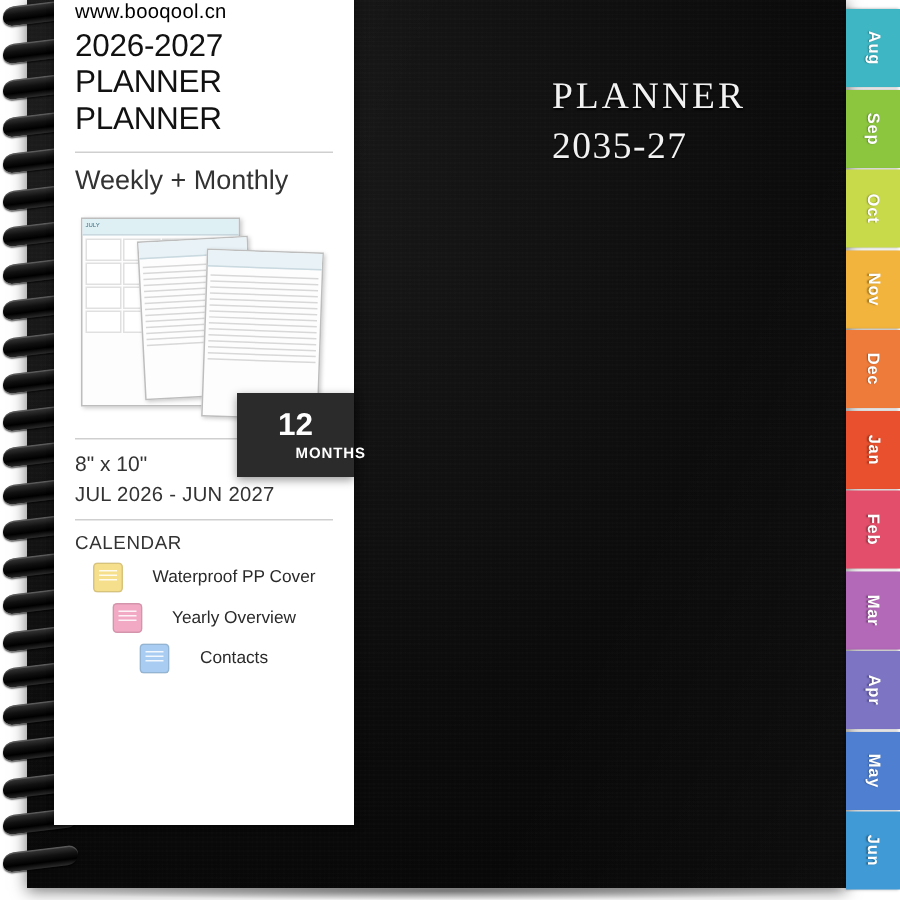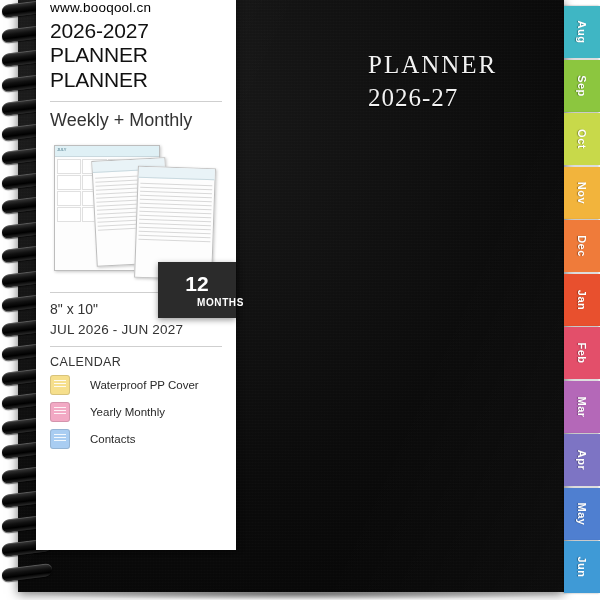--- a/index.html
+++ b/index.html
@@ -211,20 +211,21 @@
     font-size: 12.5px;
     color: #333;
     letter-spacing: 0.4px;
     margin: 4px 0 6px 0;
   }
   .inc-item {
     display: flex;
     align-items: center;
     gap: 20px;
     margin-bottom: 7px;
+    justify-content: center;
   }
   .inc-ico {
     width: 18px; height: 18px;
     border-radius: 3px;
     display: inline-block;
     flex: 0 0 auto;
     position: relative;
     border: 1px solid rgba(0,0,0,0.12);
   }
   .inc-ico::after {
@@ -282,21 +283,21 @@
 
 <div class="scene">
 
   <div class="book-shadow"></div>
 
   <div class="planner-body">
     <div class="cover-texture"></div>
     <div class="cover-sheen"></div>
     <div class="cover-title">
       <div class="line1">PLANNER</div>
-      <div class="line2">2026-27</div>
+      <div class="line2">2035-27</div>
     </div>
   </div>
 
   <div class="tabs" id="tabs">
       <div class="tab" style="top: 6px; height: 52px; background: rgb(63, 182, 196);">
         <span>Aug</span>
       </div>
       <div class="tab" style="top: 59.5px; height: 52px; background: rgb(140, 198, 63);">
         <span>Sep</span>
       </div>
@@ -441,21 +442,21 @@
       <hr class="rule">
 
       <div class="includes-title">CALENDAR</div>
       <div id="includes-list">
           <div class="inc-item">
             <span class="inc-ico" style="background: rgb(246, 223, 140);"></span>
             <span class="inc-label">Waterproof PP Cover</span>
           </div>
           <div class="inc-item">
             <span class="inc-ico" style="background: rgb(242, 169, 196);"></span>
-            <span class="inc-label">Yearly Monthly</span>
+            <span class="inc-label">Yearly Overview</span>
           </div>
           <div class="inc-item">
             <span class="inc-ico" style="background: rgb(169, 205, 242);"></span>
             <span class="inc-label">Contacts</span>
           </div>
         </div>
     </div>
   </div>
 
   <div class="badge">

